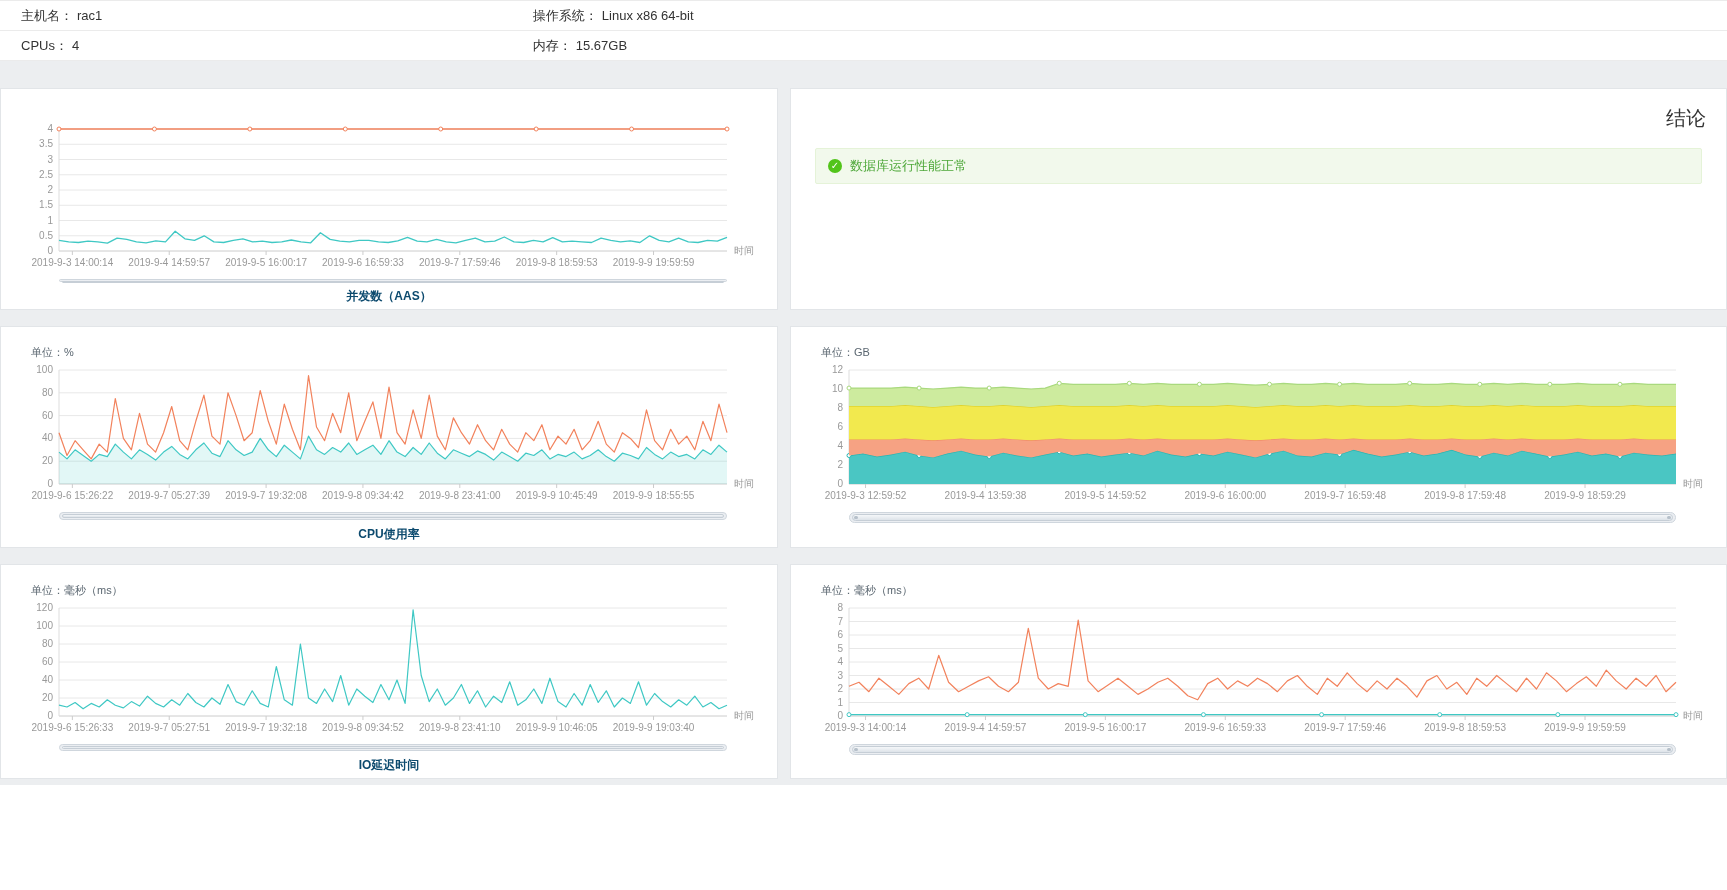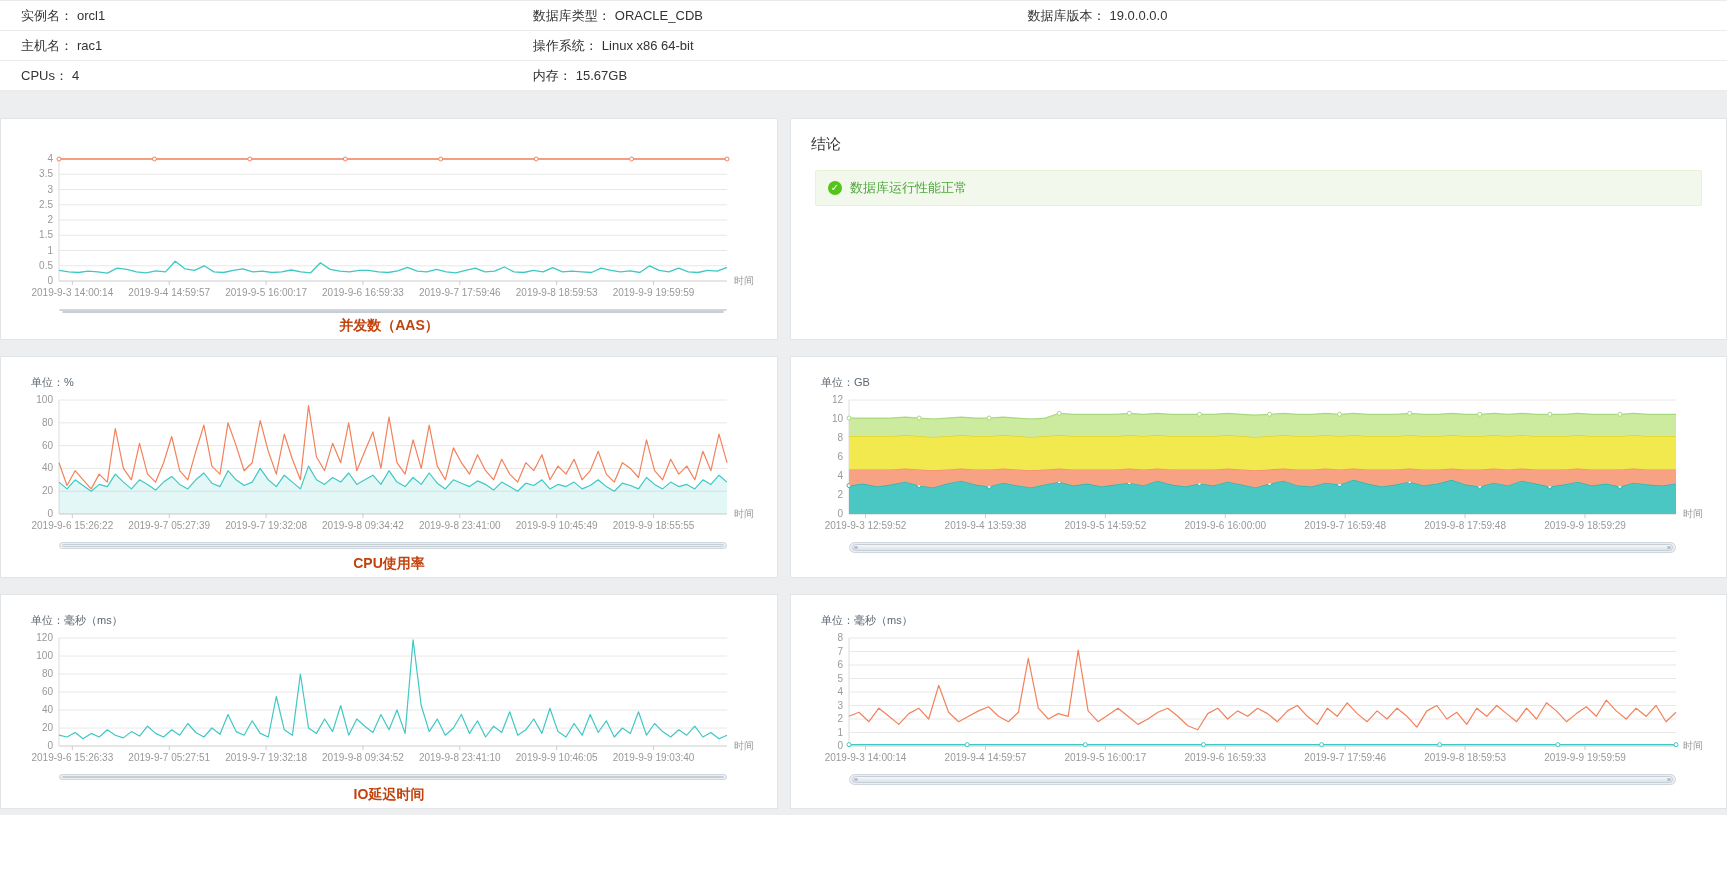--- a/index.html
+++ b/index.html
@@ -16,50 +16,45 @@
   
   .dash { background:#eceef0; padding:27px 0 6px 0;
           display:grid; grid-template-columns:778px 937px; grid-template-rows:222px 222px 215px;
           column-gap:12px; row-gap:16px; }
   .panel { background:#fff; border:1px solid #e2e5e8; overflow:hidden; }
 
   .chart-panel { padding:6px 14px 4px 14px; display:flex; flex-direction:column; }
   .unit-label { font-size:11px; color:#5a6670; margin:12px 0 2px 16px; }
   .chart-box { width:100%; }
   .chart-box.no-unit { margin-top:26px; }
-  .chart-title { font-size:14px; font-weight:bold; color:#c2410c; text-align:center; margin-top:4px; }
+  .chart-title { font-size:12px; font-weight:bold; color:#0c4a6e; text-align:center; margin-top:4px; }
 
   .zoom-track { height:11px; margin:4px 36px 2px 44px; background:#ebeef2;
                 border:1px solid #cfd6dd; border-radius:6px; position:relative; }
   .zoom-thumb { position:absolute; top:1px; bottom:1px; left:2px; right:2px;
                 background:linear-gradient(#f5f7f9,#dde3e9); border:1px solid #c6ced6; border-radius:5px; }
   .zoom-thumb::before, .zoom-thumb::after { content:""; position:absolute; top:1px; bottom:1px; width:4px;
                 background:#b6c0ca; border-radius:2px; }
   .zoom-thumb::before { left:1px; } .zoom-thumb::after { right:1px; }
 
   
   .conclusion-panel { padding:12px 20px; }
-  .conclusion-title { font-size:15px; font-weight:500; color:#333; text-align:left; margin-top:4px; }
+  .conclusion-title { font-size:20px; font-weight:500; color:#333; text-align:right; margin-top:4px; }
   .alert { margin:16px 4px 0 4px; padding:8px 12px; background:#f2f9ec; border:1px solid #e5f3d8;
            border-radius:2px; display:flex; align-items:center; gap:8px;
            font-size:13px; color:#4ea83a; }
   .check-icon { display:inline-flex; align-items:center; justify-content:center; width:14px; height:14px;
                 border-radius:50%; background:#52c41a; color:#fff; font-size:10px; line-height:1; flex:none; }
 
   svg text.tick { font-size:10px; fill:#999; font-family:"Liberation Sans","DejaVu Sans",sans-serif; }
 </style>
 </head>
 <body>
 
 <header class="info-header">
-  <div class="info-row">
-    <div class="info-cell"><span>实例名：</span><span class="val">orcl1</span></div>
-    <div class="info-cell"><span>数据库类型：</span><span class="val">ORACLE_CDB</span></div>
-    <div class="info-cell"><span>数据库版本：</span><span class="val">19.0.0.0.0</span></div>
-  </div>
   <div class="info-row">
     <div class="info-cell"><span>主机名：</span><span class="val">rac1</span></div>
     <div class="info-cell"><span>操作系统：</span><span class="val">Linux x86 64-bit</span></div>
   </div>
   <div class="info-row">
     <div class="info-cell"><span>CPUs：</span><span class="val">4</span></div>
     <div class="info-cell"><span>内存：</span><span class="val">15.67GB</span></div>
     <div class="info-cell"></div>
   </div>
 </header>

